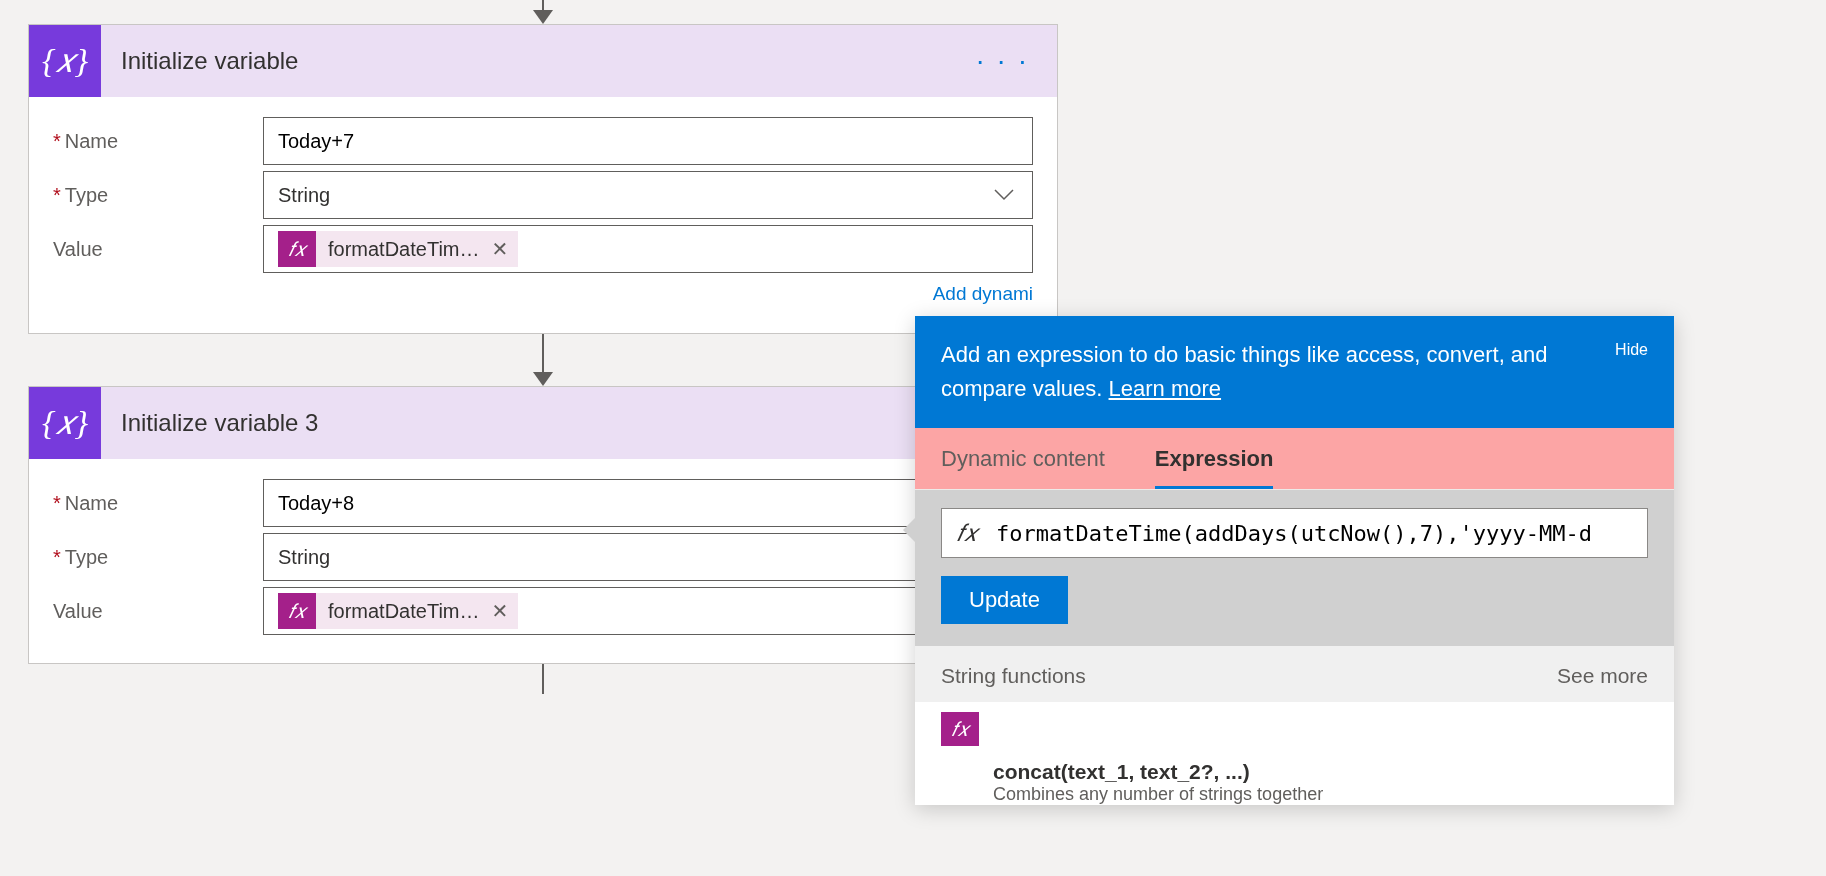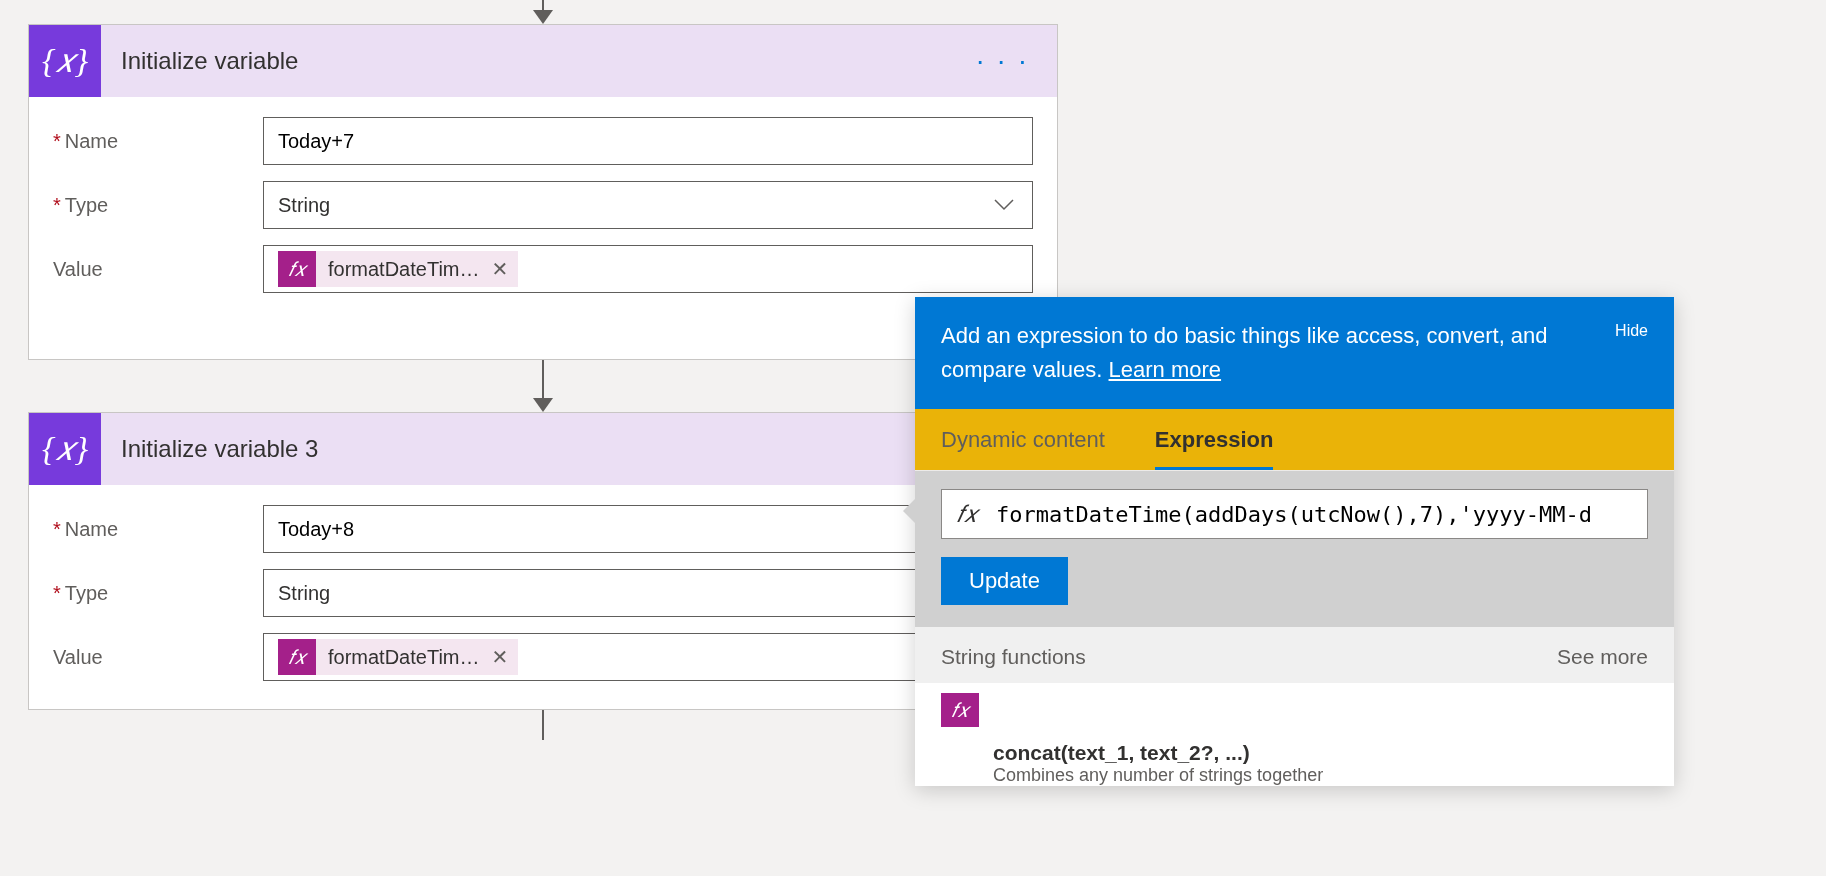--- a/index.html
+++ b/index.html
@@ -79,21 +79,21 @@
     font-size: 28px;
     letter-spacing: 2px;
     cursor: pointer;
   }
   .card-body {
     padding: 20px 24px 28px 24px;
   }
   .row {
     display: flex;
     align-items: center;
-    margin-bottom: 16px;
+    margin-bottom: 6px;
   }
   .row:last-child { margin-bottom: 0; }
   .label {
     width: 210px;
     font-size: 20px;
     color: #605e5c;
     flex-shrink: 0;
   }
   .label .req {
     color: #b10e1c;
@@ -157,23 +157,23 @@
   .add-dyn span {
     color: #0078d4;
     font-size: 19px;
     cursor: pointer;
   }
 
   
   .panel {
     position: absolute;
     left: 915px;
-    top: 297px;
+    top: 316px;
     width: 759px;
-    background: #eab308;
+    background: #fca5a5;
     box-shadow: 0 4px 20px rgba(0,0,0,0.18);
   }
   .panel-blue {
     background: #0078d4;
     color: #fff;
     padding: 22px 26px;
     font-size: 22px;
     line-height: 1.55;
     display: flex;
     justify-content: space-between;

